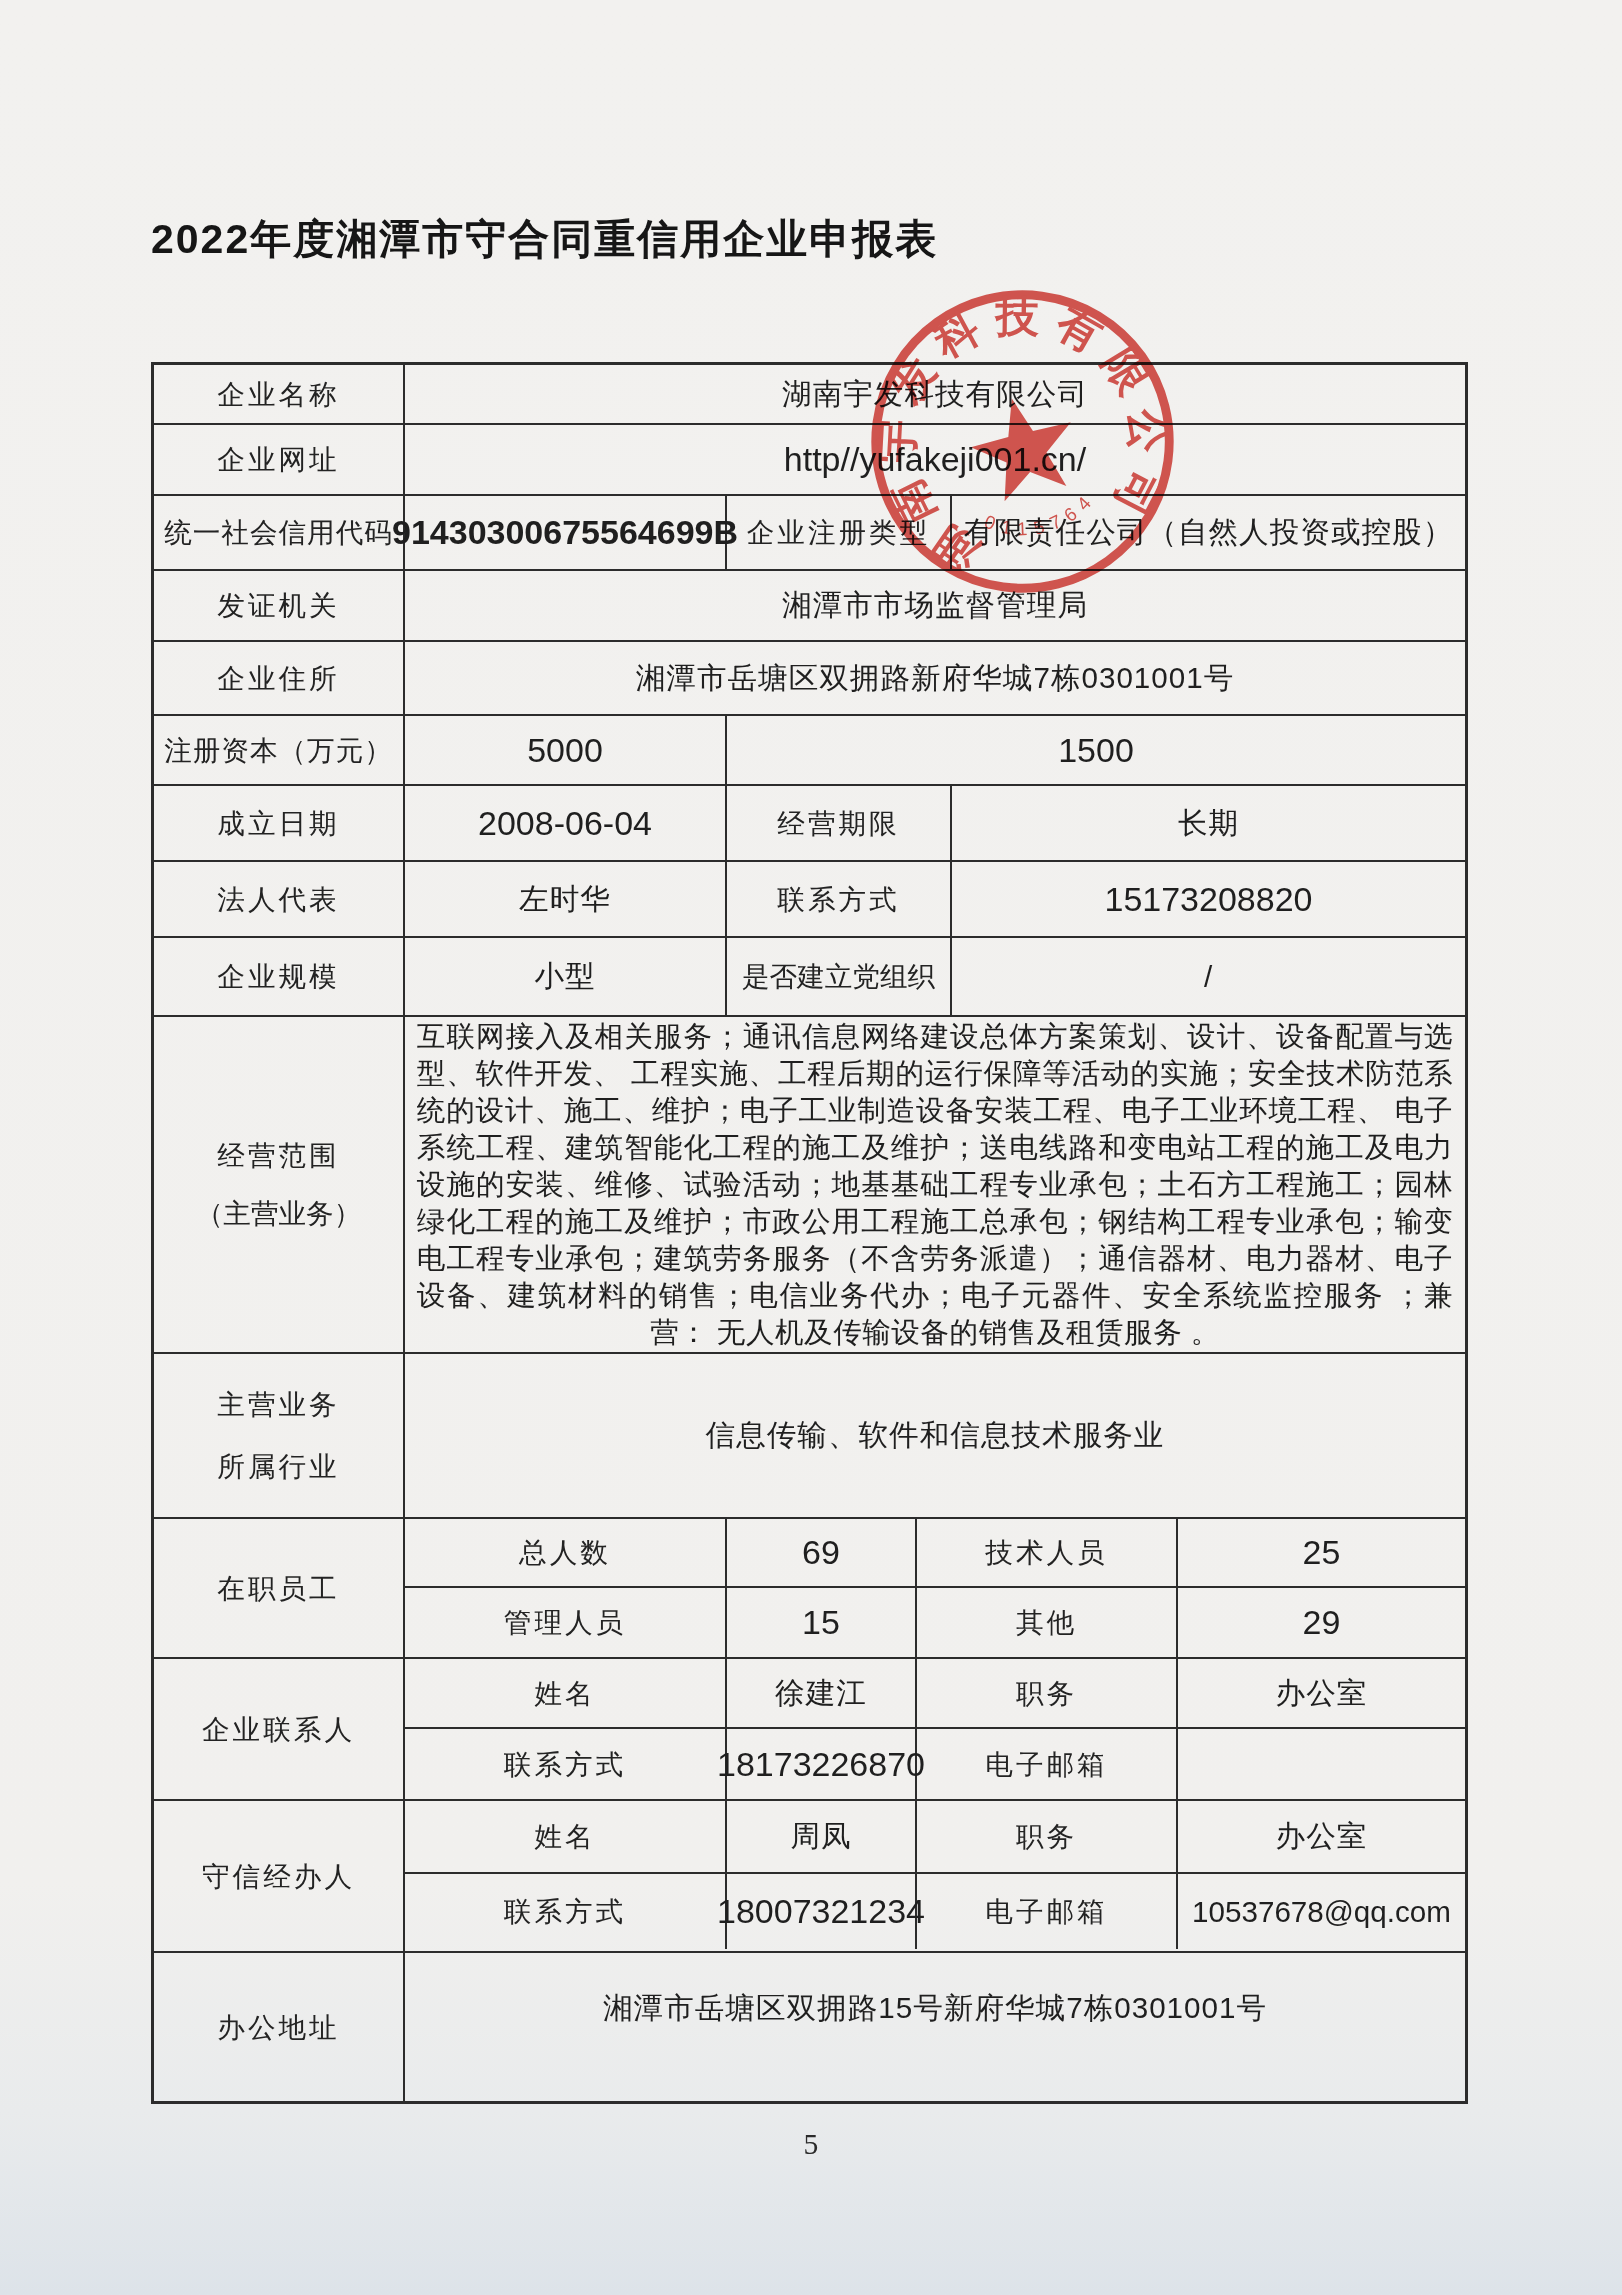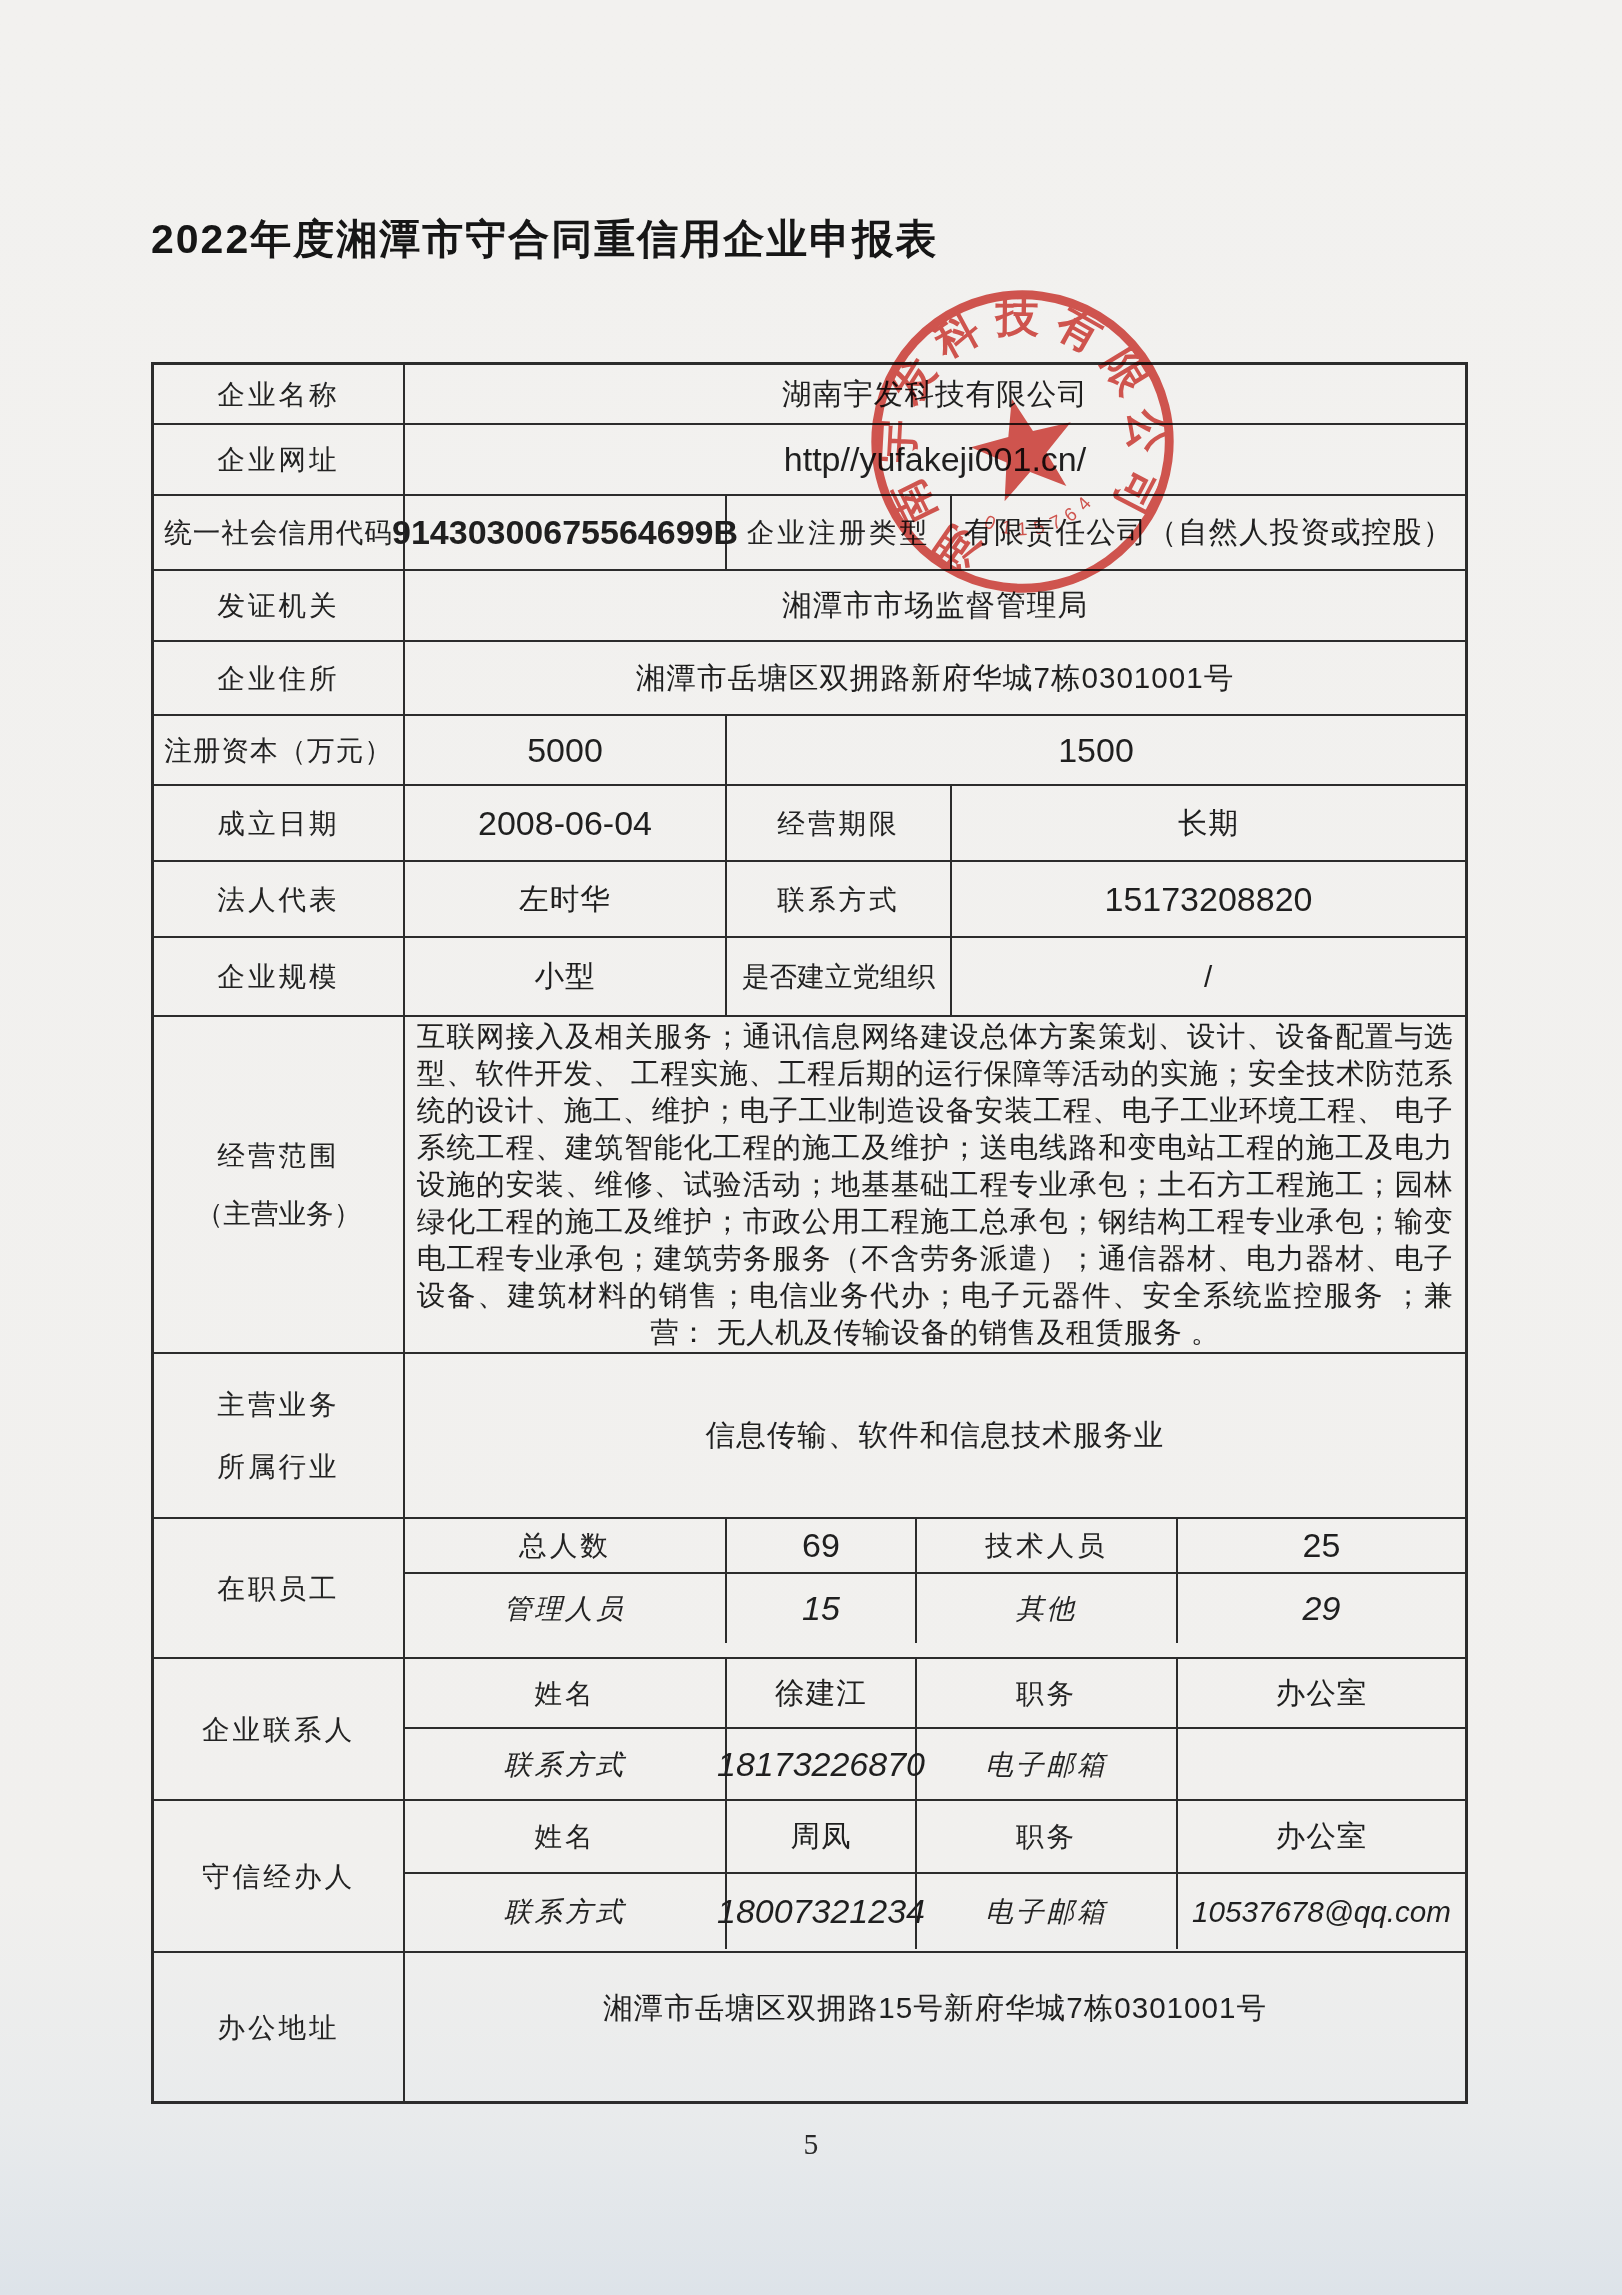--- a/index.html
+++ b/index.html
@@ -40,21 +40,21 @@
   .flex1{flex:1 1 auto;}
   .lbl{
     font-family:"Liberation Serif",serif;
     font-size:27.6px;letter-spacing:3px;color:#232323;
   }
   .val{font-size:29.6px;letter-spacing:1px;}
   .num{font-size:34px;letter-spacing:0;}
   .group{display:flex;}
   .grows{flex:1 1 auto;display:flex;flex-direction:column;}
   .subrow{display:flex;border-bottom:2px solid #2c2c2c;box-sizing:border-box;}
-  .subrow:last-child{border-bottom:none;font-style:italic;}
+  .subrow:last-child{border-bottom:none;}
   .two-line{display:flex;flex-direction:column;gap:21.7px;}
   .scope-text{
     font-size:28.6px;line-height:37px;text-align:justify;text-align-last:center;
     padding:7.9px 11.8px;letter-spacing:0.5px;
   }
   .page-num{
     position:absolute;left:0;top:2128px;width:1622px;text-align:center;
     font-family:"Liberation Serif",serif;font-size:29.6px;color:#2a2a2a;
   }
   
@@ -156,21 +156,21 @@
           <span>主营业务</span>
           <span>所属行业</span>
         </div>
       </div>
       <div class="cell val flex1">信息传输、软件和信息技术服务业</div>
     </div>
 
     <div class="row group" style="height:140px">
       <div class="cell lbl w-label">在职员工</div>
       <div class="grows">
-        <div class="subrow" style="height:55px">
+        <div class="subrow" style="height:69px">
           <div class="cell lbl w-s2">总人数</div>
           <div class="cell num w-s3">69</div>
           <div class="cell lbl w-s4">技术人员</div>
           <div class="cell num flex1">25</div>
         </div>
         <div class="subrow" style="height:69px">
           <div class="cell lbl w-s2">管理人员</div>
           <div class="cell num w-s3">15</div>
           <div class="cell lbl w-s4">其他</div>
           <div class="cell num flex1">29</div>

